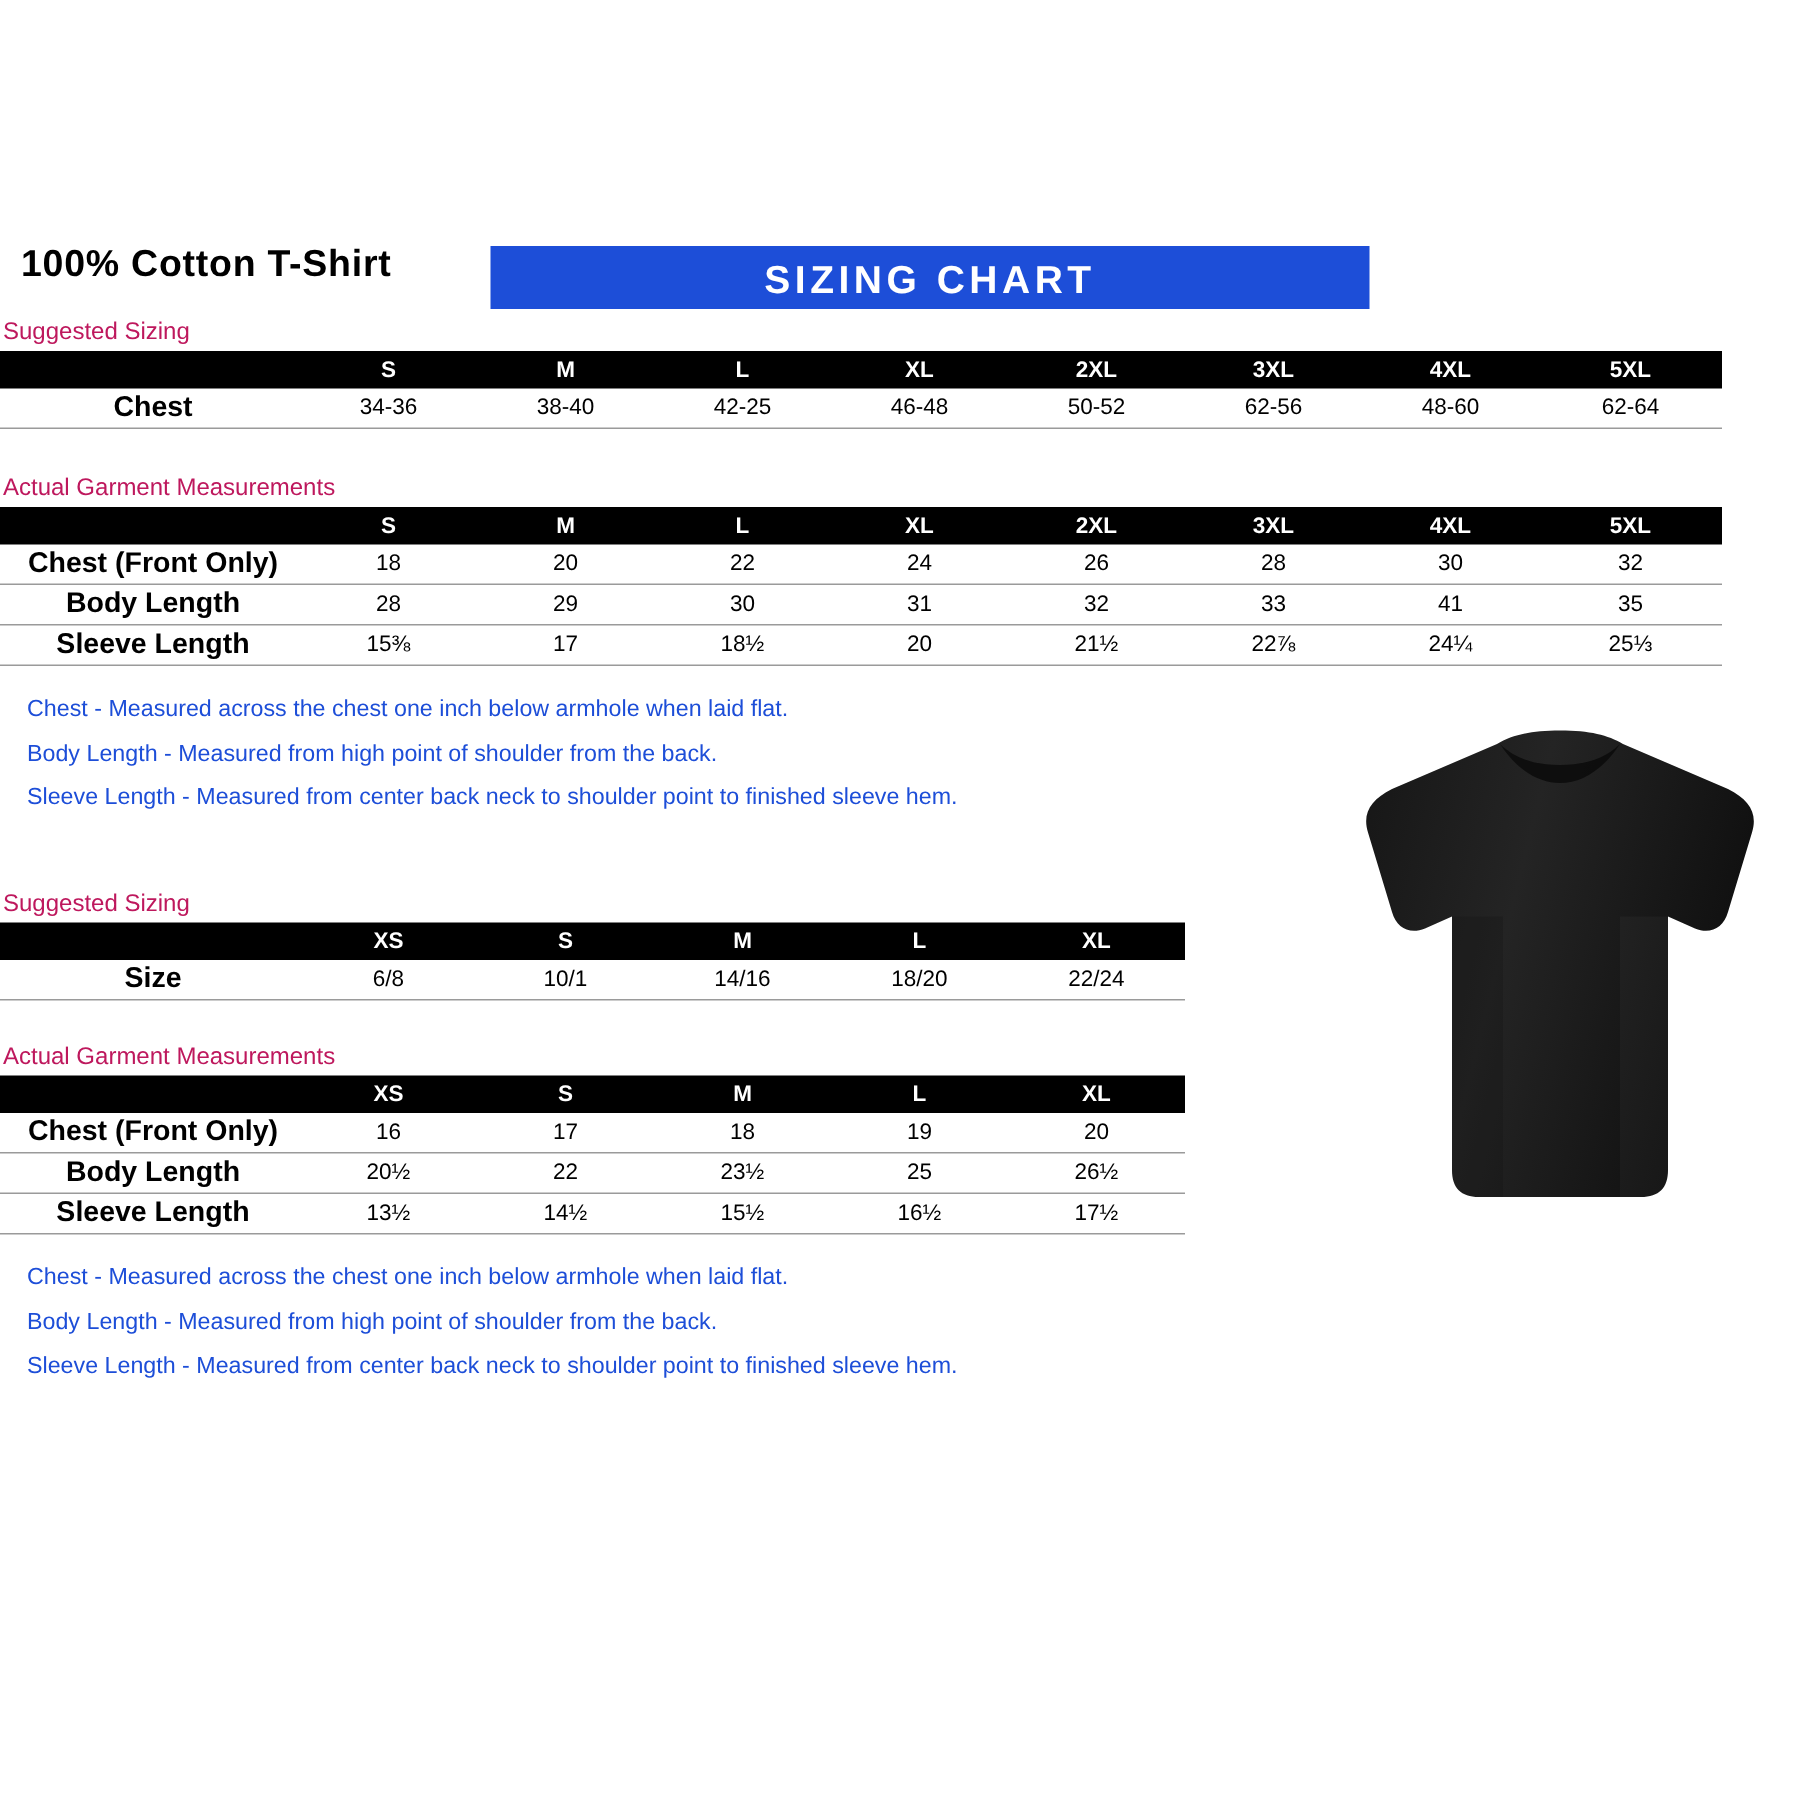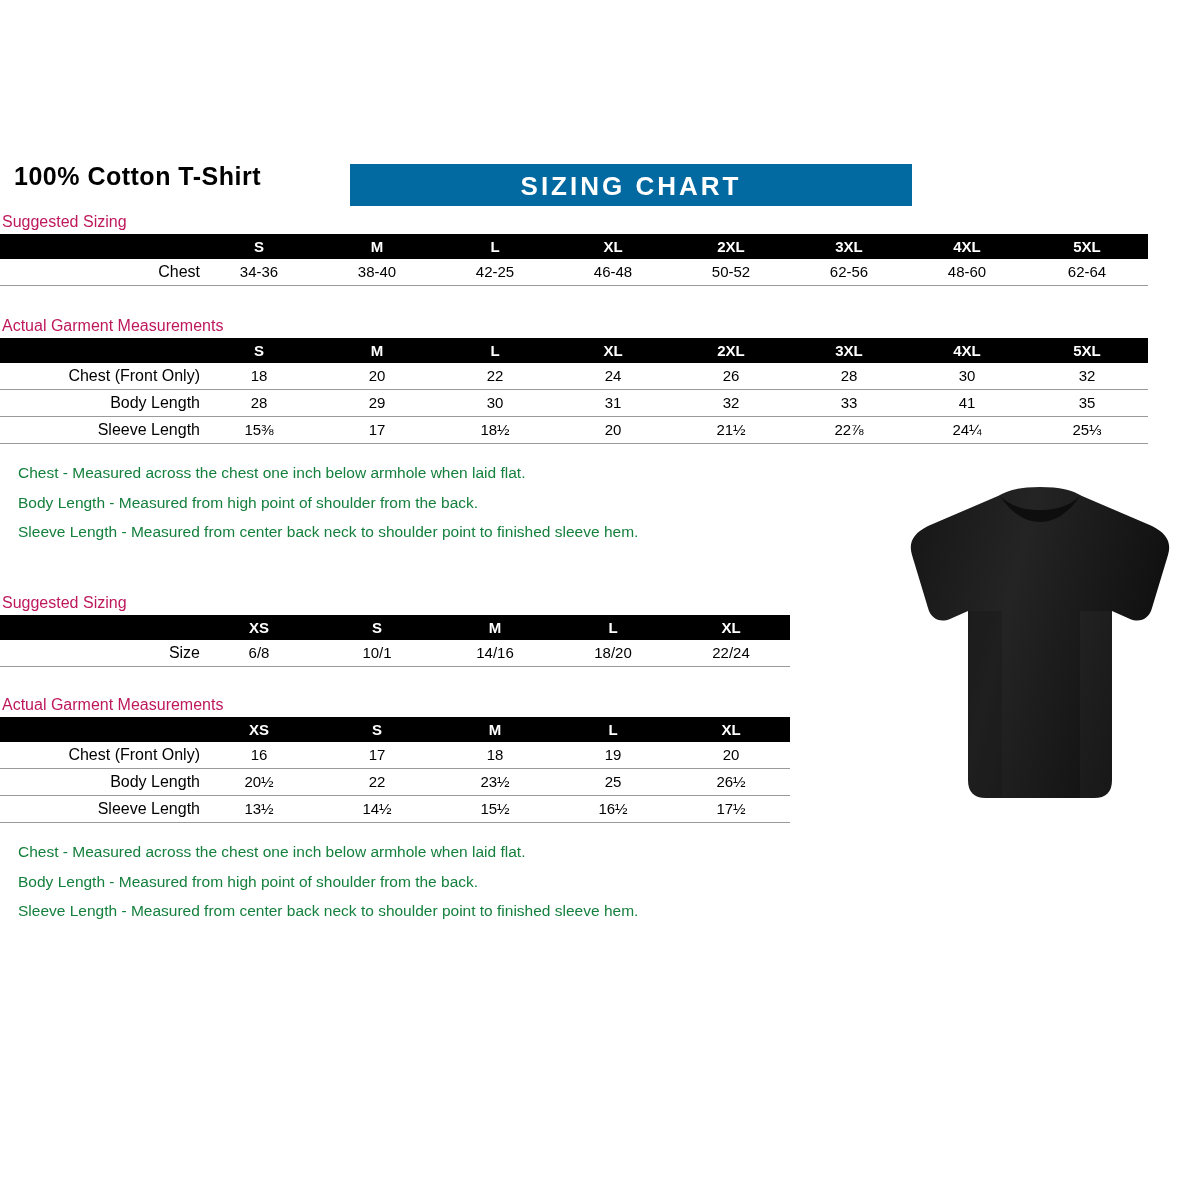--- a/index.html
+++ b/index.html
@@ -28,25 +28,26 @@
     position: absolute;
     left: 14px;
     top: 162px;
     font-size: 25px;
     font-weight: 700;
     letter-spacing: 0.5px;
     white-space: nowrap;
   }
   .sizing-chart-banner {
     position: absolute;
-    left: 350px;
+    left: 327px;
     top: 164px;
     width: 562px;
     height: 42px;
-    background: #0369a1;
+    background: #1d4ed8;
+    padding-left: 24px;
   }
   .sizing-chart-banner .txt {
     position: absolute;
     left: 0; right: 0;
     top: 7px;
     text-align: center;
     color: #ffffff;
     font-size: 26px;
     font-weight: 700;
     letter-spacing: 3px;
@@ -68,24 +69,24 @@
     font-size: 15px;
   }
   .tbl td, .tbl th {
     padding: 0;
     margin: 0;
     text-align: center;
     vertical-align: middle;
     font-weight: 400;
   }
   .tbl .lbl {
-    text-align: right;
+    text-align: center;
     padding-left: 4px;
-    font-weight: 400;
-    font-size: 16px;
+    font-weight: 700;
+    font-size: 19px;
   }
   .tbl thead tr {
     background: #000000;
     color: #ffffff;
   }
   .tbl thead th {
     font-weight: 700;
     font-size: 15px;
     height: 25px;
     line-height: 25px;
@@ -99,21 +100,21 @@
     border-bottom: 1px solid #9a9a9a;
   }
   .tbl.single tbody td {
     border-bottom: none;
   }
 
   
   .note {
     position: absolute;
     font-size: 15.5px;
-    color: #15803d;
+    color: #1d4ed8;
     white-space: nowrap;
   }
 
   
   .youth-title {
     position: absolute;
     left: 14px;
     top: 552px;
     font-size: 25px;
     font-weight: 700;

